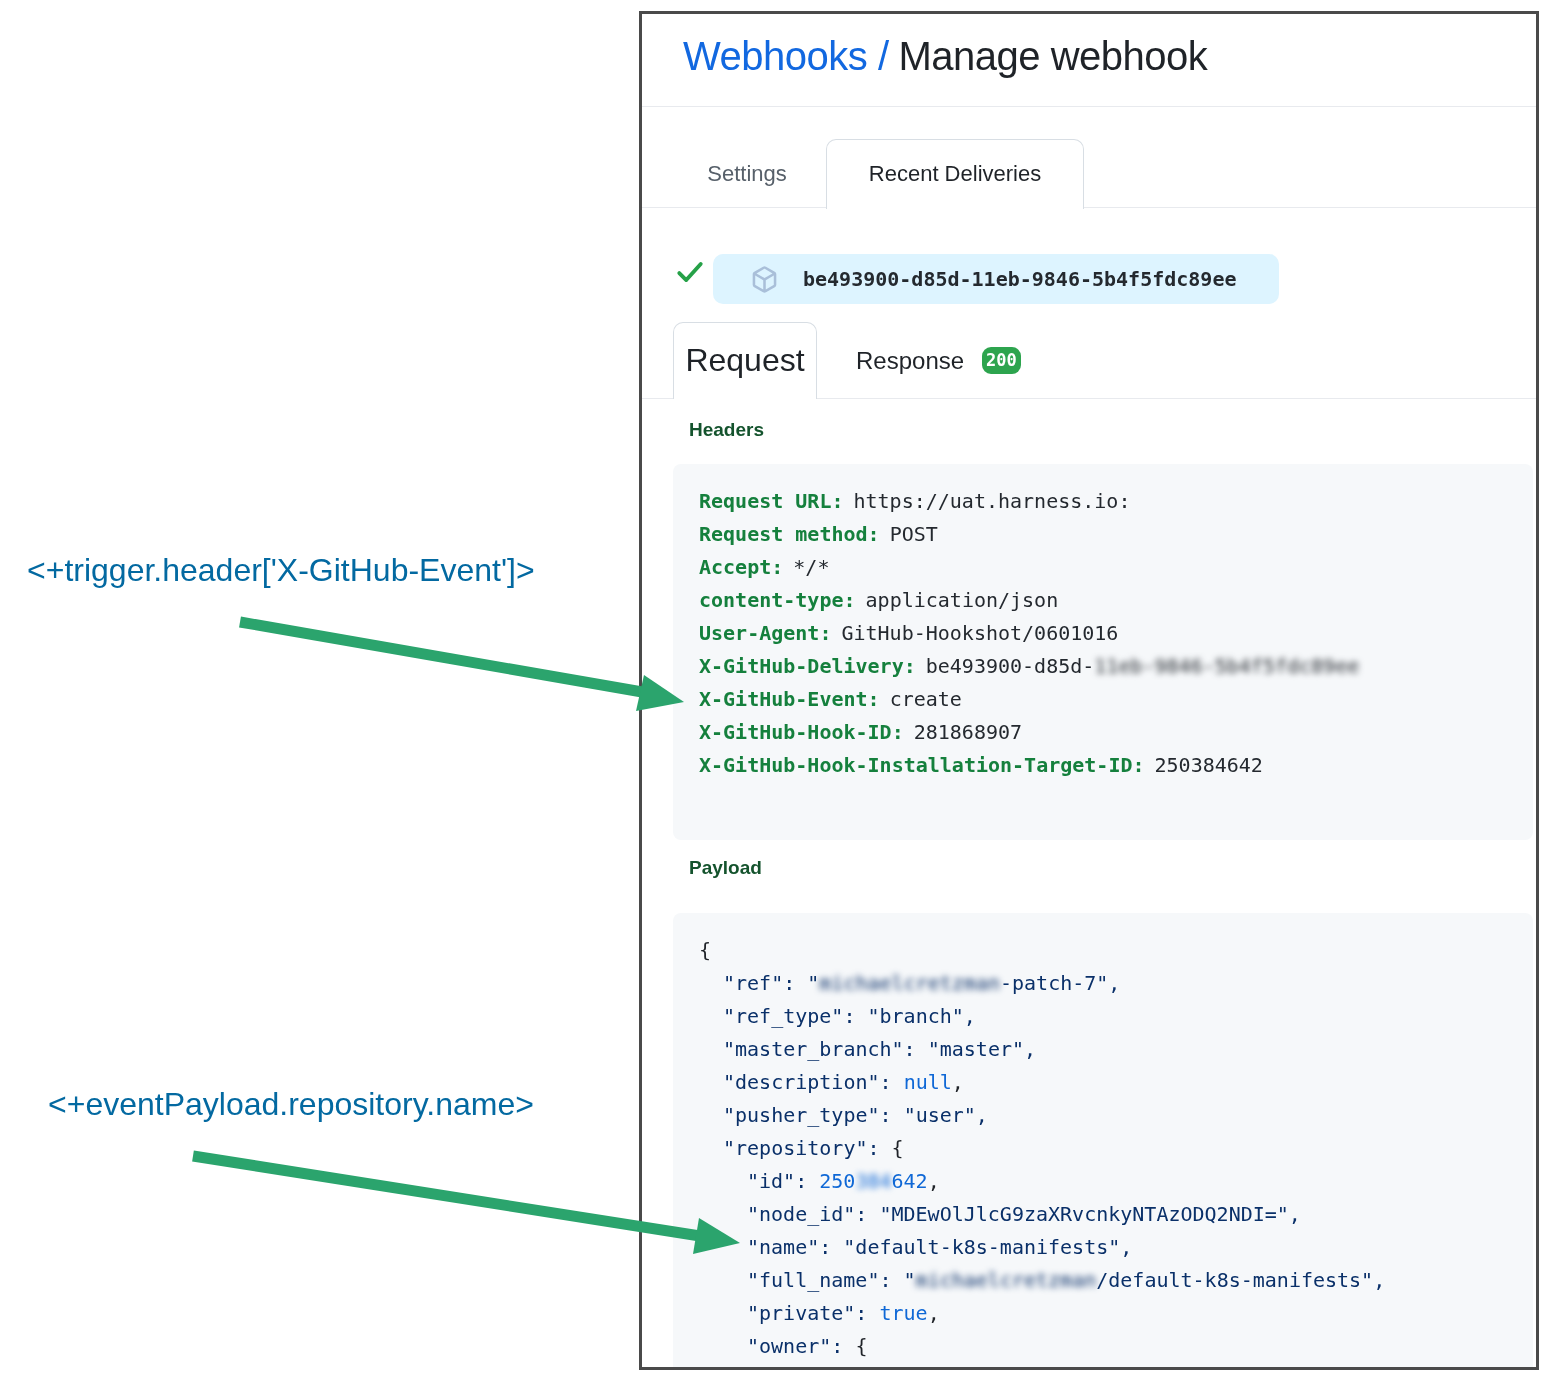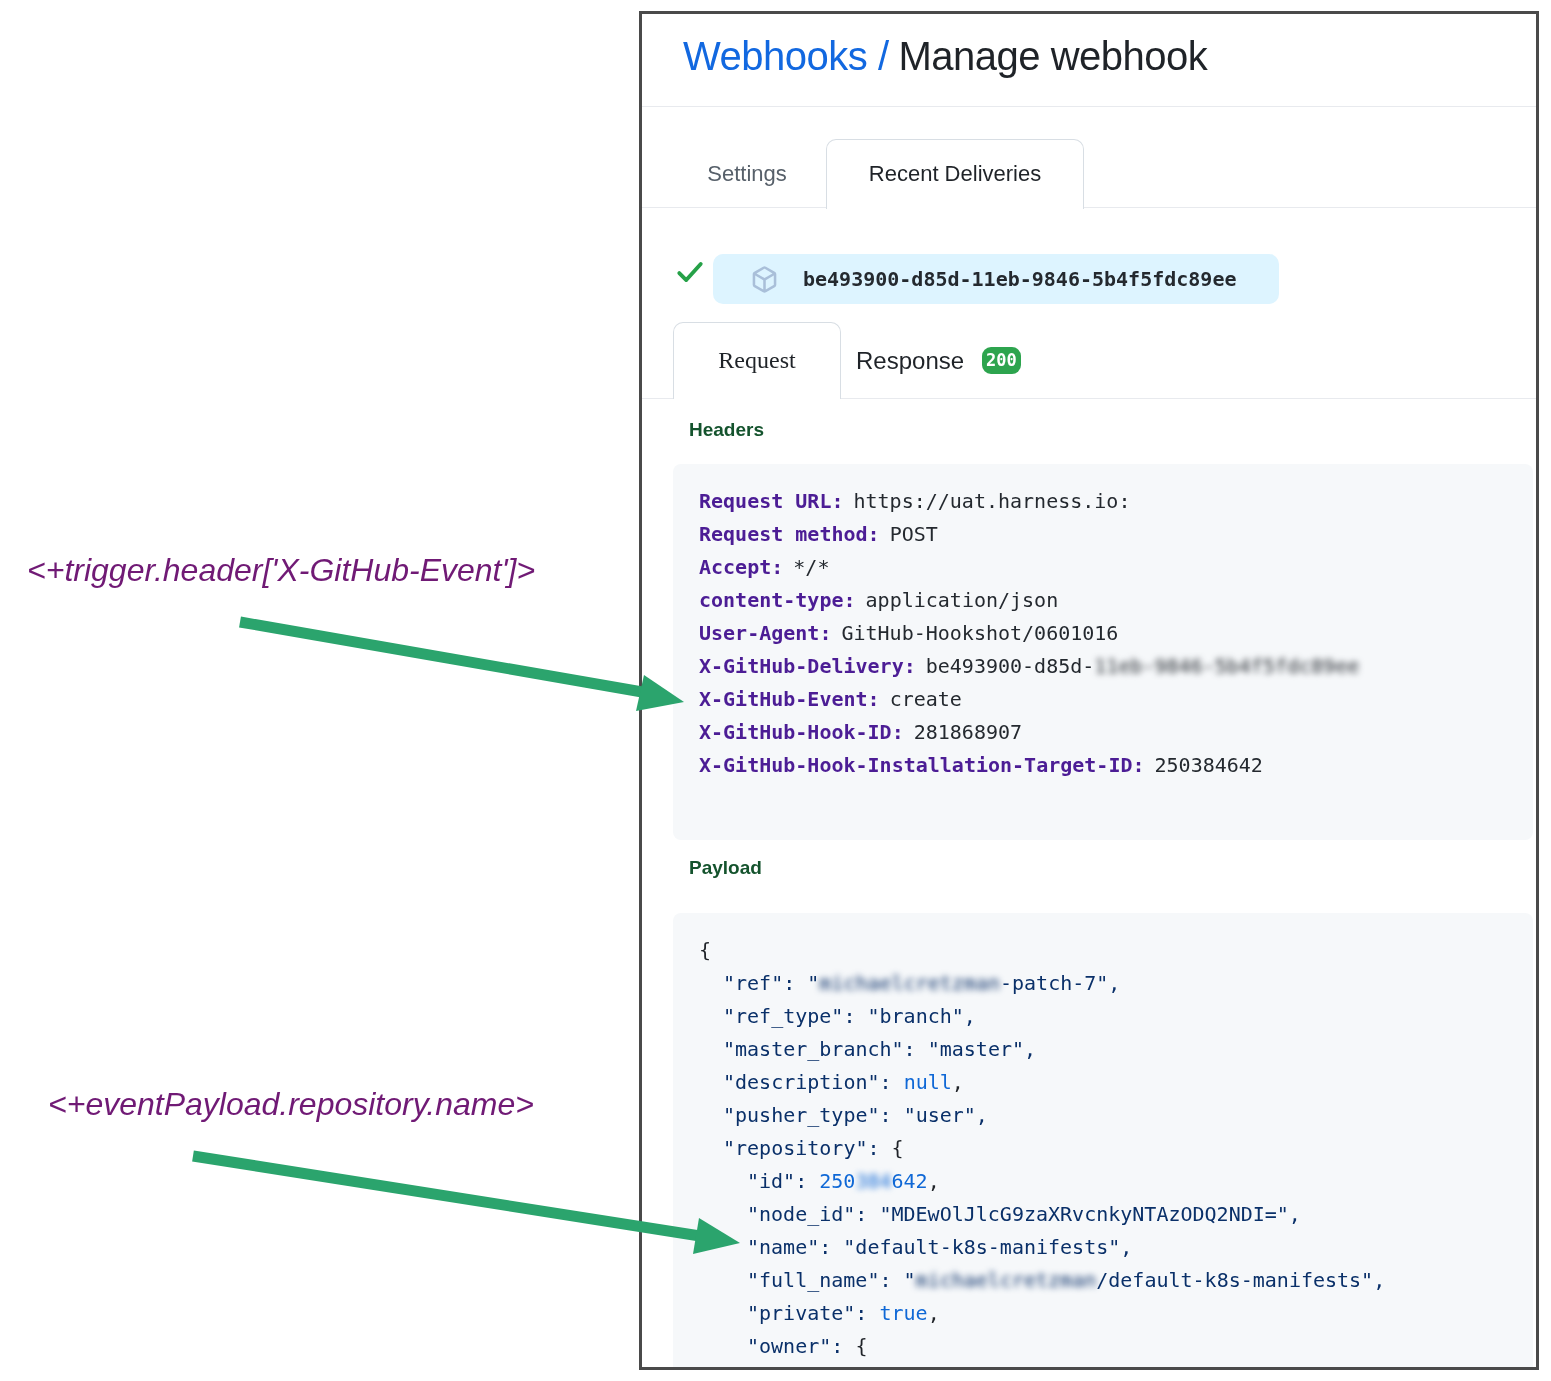--- a/index.html
+++ b/index.html
@@ -32,23 +32,23 @@
   
   .check{position:absolute;left:33px;top:243px;width:30px;height:30px;}
   .pill{
     position:absolute;left:71px;top:240px;width:550px;height:50px;border-radius:10px;
     background:#ddf4ff;display:flex;align-items:center;cursor:pointer;padding-left:16px;
   }
   .pill .pkg{margin-left:22px;width:27px;height:27px;flex:none;}
   .pill .guid{margin-left:25px;font-family:"DejaVu Sans Mono", monospace;font-size:20px;color:#24292f;font-weight:600;white-space:nowrap;}
   
   .tab-request{
-    position:absolute;left:31px;top:308px;width:168px;height:77px;box-sizing:border-box;
+    position:absolute;left:31px;top:308px;width:144px;height:77px;box-sizing:border-box;
     background:#ffffff;border:1px solid #d8dee4;border-bottom:none;border-radius:10px 10px 0 0;
-    font-size:24px;color:#1f2328;text-align:center;line-height:74px;z-index:2;cursor:pointer;font-family:Liberation Serif, serif;
+    font-size:32px;color:#1f2328;text-align:center;line-height:74px;z-index:2;cursor:pointer;
   }
   .tab-response{
     position:absolute;left:214px;top:308px;height:77px;display:flex;align-items:center;gap:18px;
     font-size:24px;color:#1f2328;cursor:pointer;text-align:right;
   }
   .badge200{
     display:inline-block;background:#2da44e;color:#ffffff;border-radius:9px;
     font-family:"DejaVu Sans Mono", monospace;font-size:17px;font-weight:700;
     padding:5px 4px;line-height:1;
   }
@@ -56,33 +56,33 @@
   .sect-h{position:absolute;left:47px;font-size:19px;font-weight:700;color:#14532d;}
   .h-headers{top:405px;}
   .h-payload{top:843px;}
   .graybox{
     position:absolute;left:31px;width:860px;box-sizing:border-box;background:#f6f8fa;
     border-radius:8px;padding:21px 26px;font-family:"DejaVu Sans Mono", monospace;
     font-size:20px;line-height:33px;white-space:nowrap;
   }
   .box-headers{top:450px;height:376px;}
   .box-payload{top:899px;height:454px;border-radius:8px 8px 0 0;}
-  .hrow .hkey{font-weight:700;color:#4c1d95;}
+  .hrow .hkey{font-weight:700;color:#15803d;}
   .hrow .hval{color:#24292f;margin-left:10px;}
   .hrow .hval2{color:#24292f;}
   .redact{filter:blur(3px);}
   
   .jline{white-space:pre;}
   .ind1{margin-left:24px;}
   .ind2{margin-left:48px;}
   .jkey,.jstr{color:#0a3069;}
   .jnum,.jkw{color:#0f68d6;}
   .jpunct{color:#1f2328;}
   
-  .anno{position:absolute;font-size:32px;color:#701a75;white-space:nowrap;font-style:italic;}
+  .anno{position:absolute;font-size:32px;color:#0369a1;white-space:nowrap;}
   .anno1{left:27px;top:552px;}
   .anno2{left:48px;top:1086px;}
   .overlay{position:absolute;left:0;top:0;width:1551px;height:1381px;pointer-events:none;z-index:10;}
 </style>
 </head>
 <body>
 
 <div class="anno anno1">&lt;+trigger.header['X-GitHub-Event']&gt;</div>
 <div class="anno anno2">&lt;+eventPayload.repository.name&gt;</div>
 

